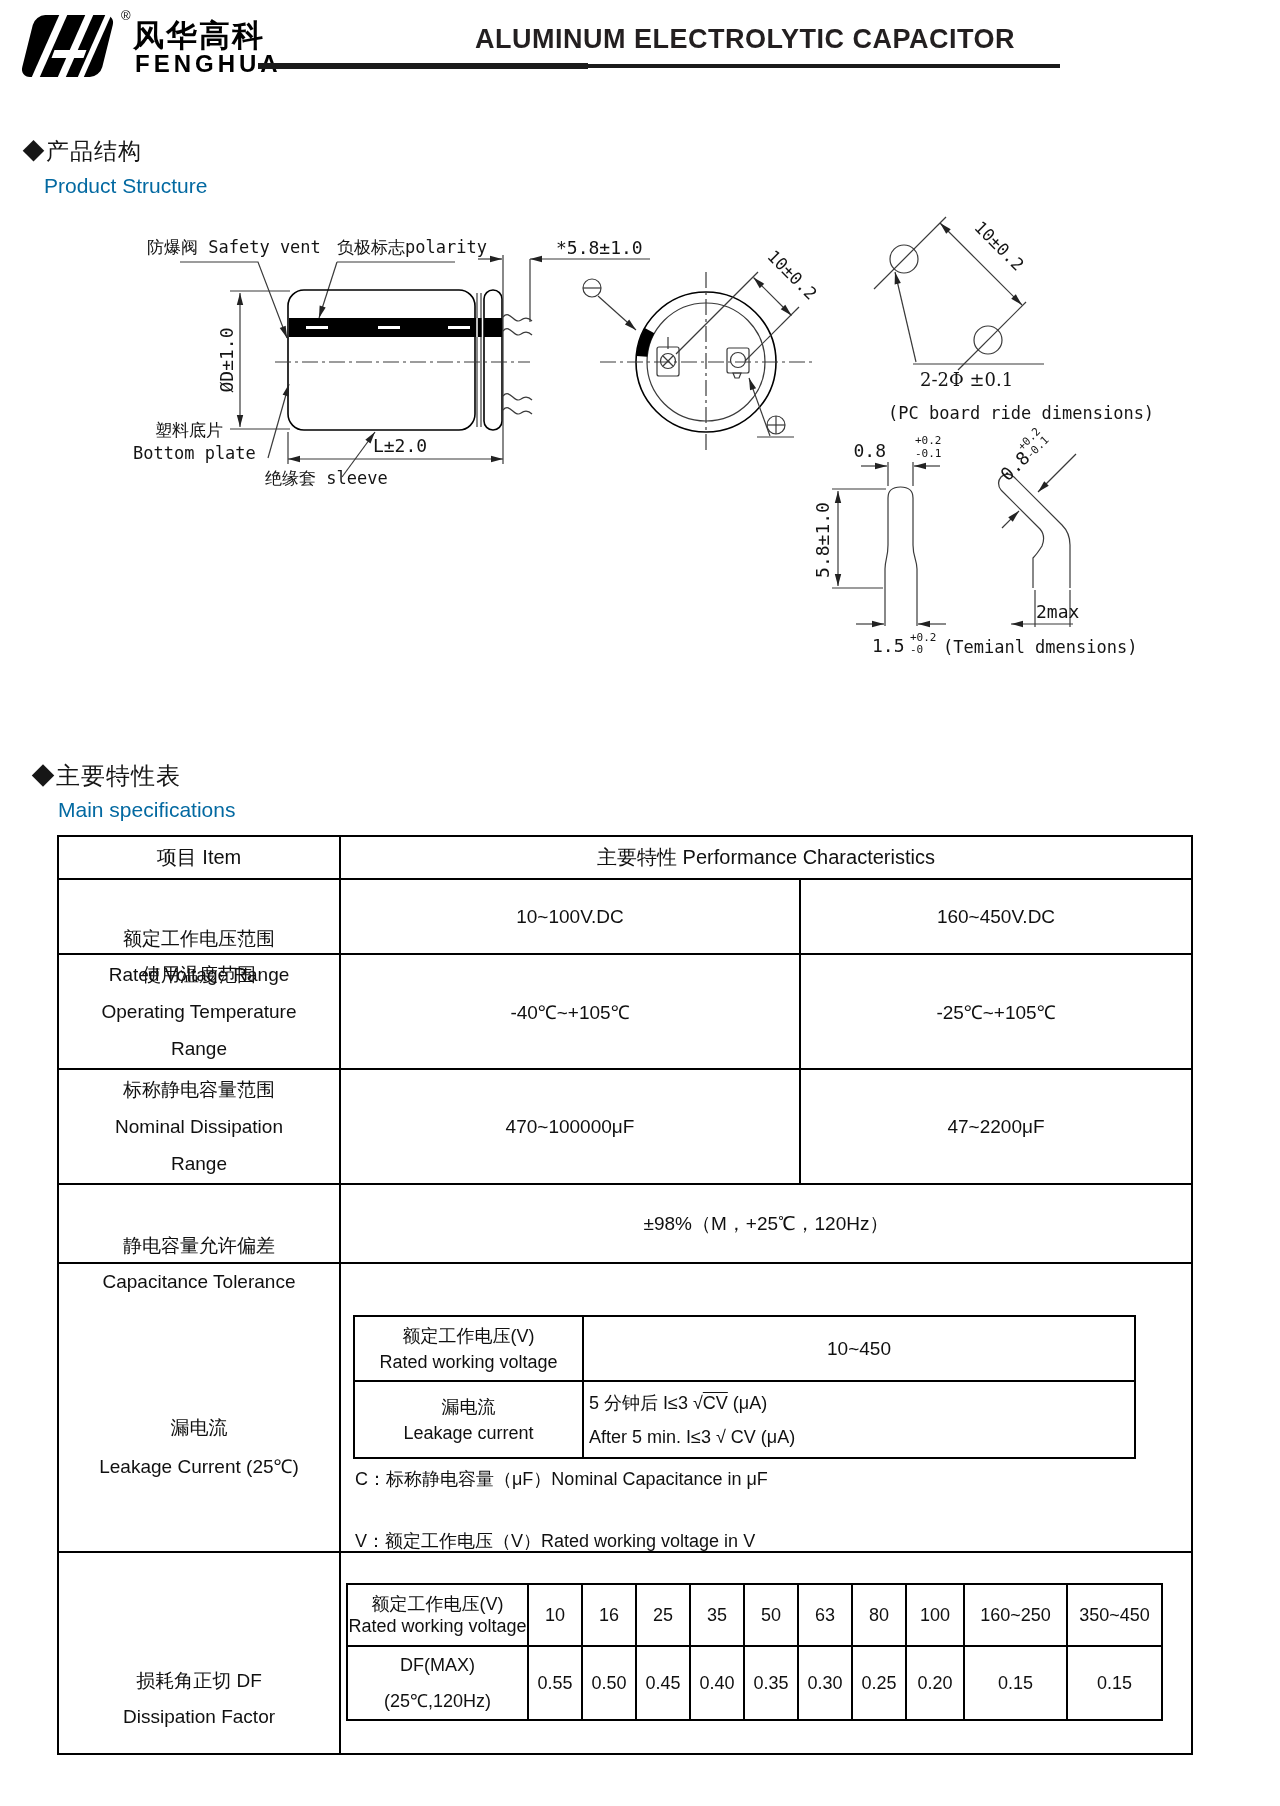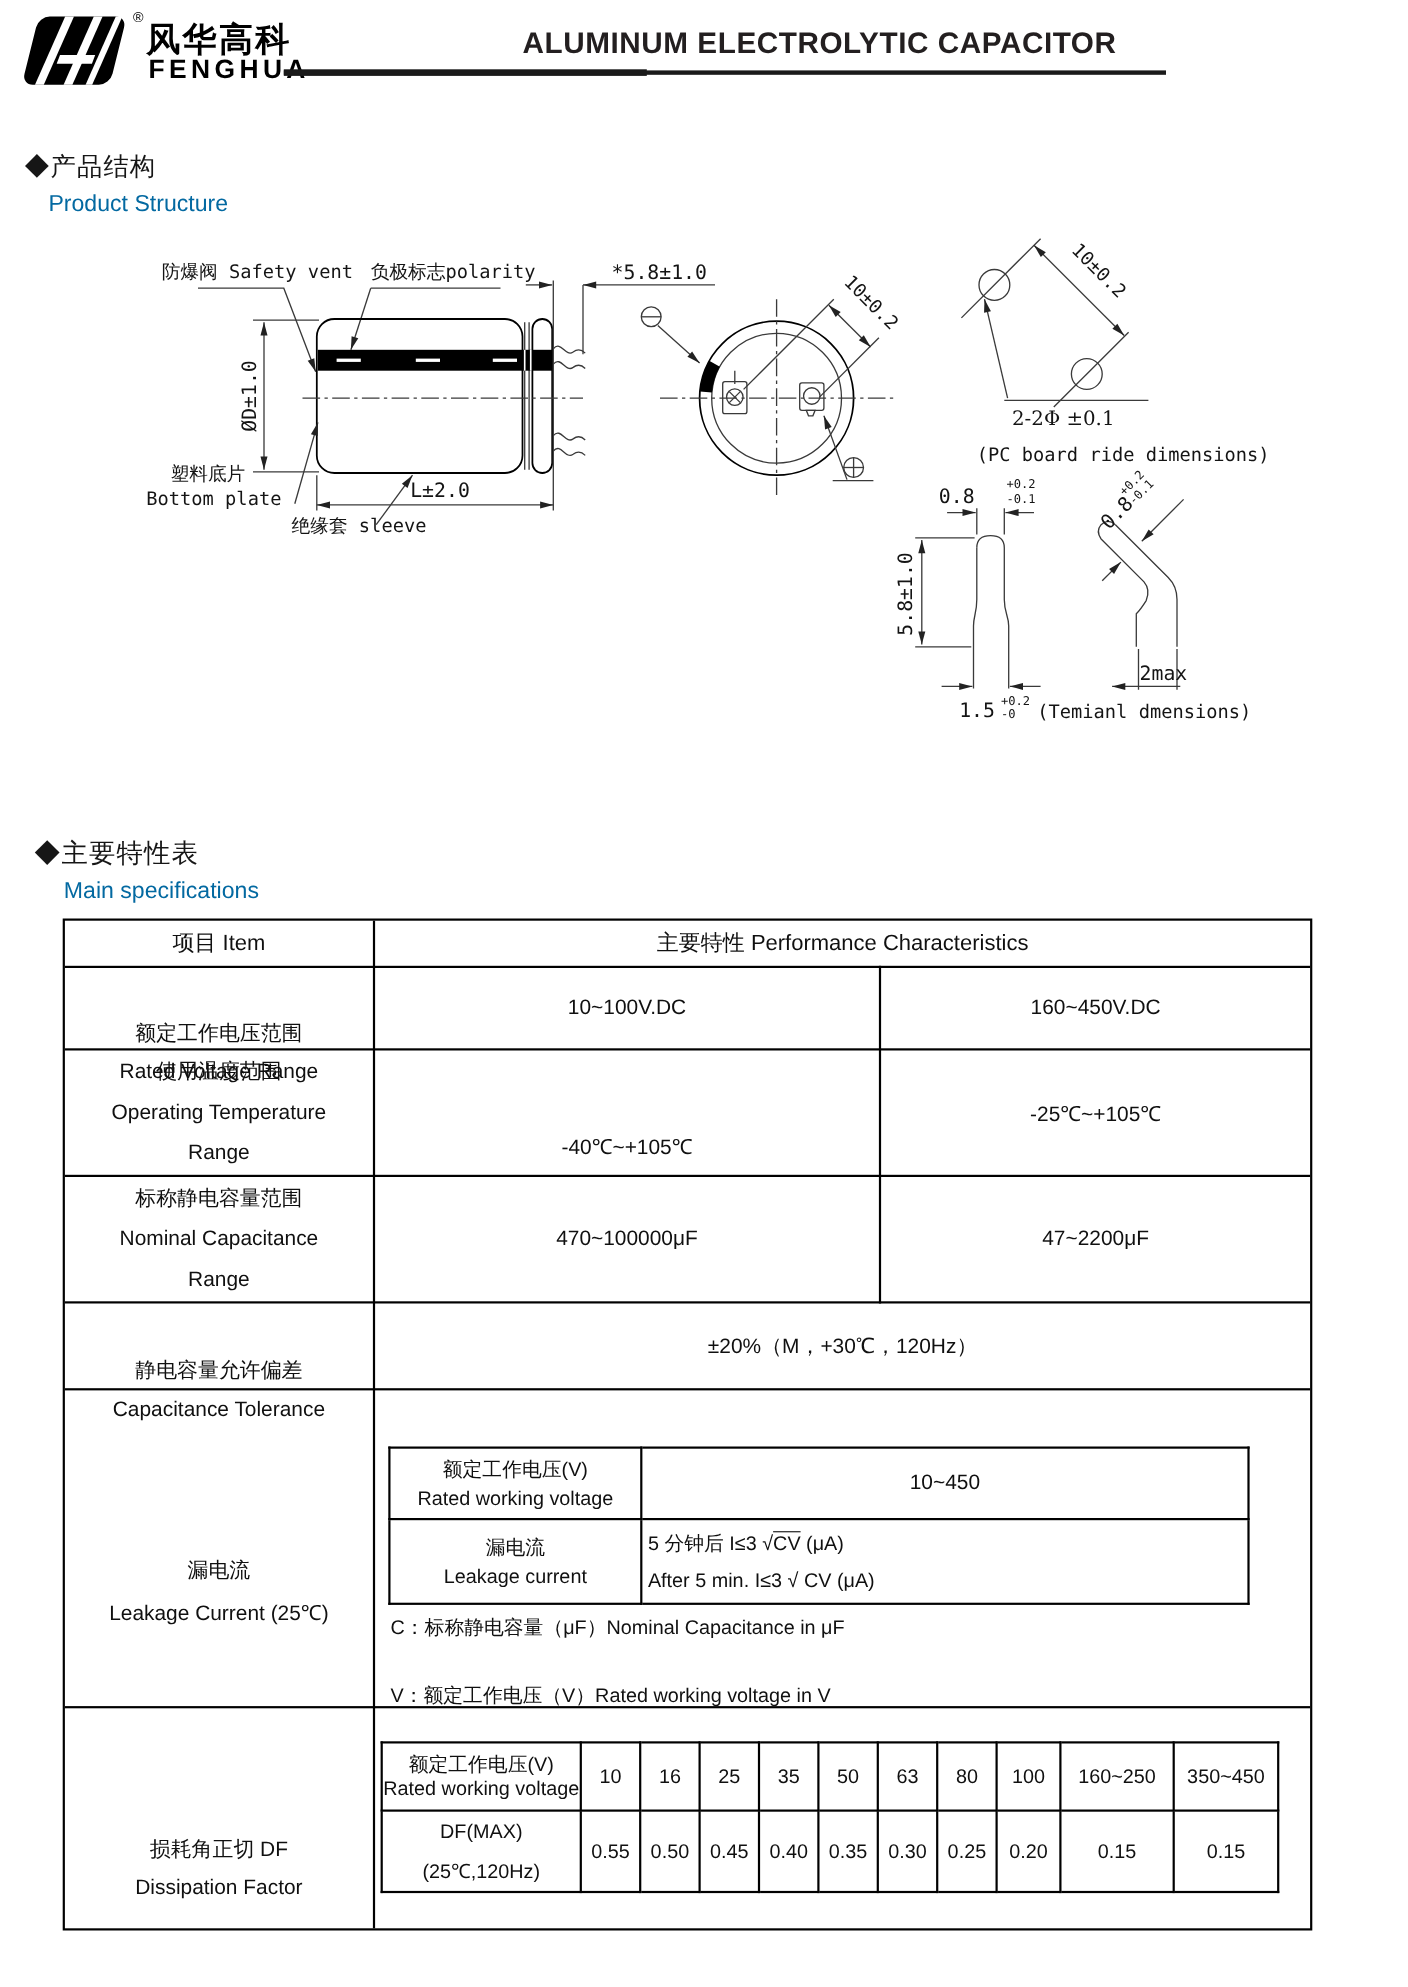--- a/index.html
+++ b/index.html
@@ -257,45 +257,45 @@
     </div>
     <div class="cell" style="left:742px; top:43px; width:390px; height:73px;">
       <div>160~450V.DC</div>
     </div>
 
     <div class="cell" style="left:0; top:118px; width:280px; height:113px;">
       <div class="l">使用温度范围</div>
       <div class="l">Operating Temperature</div>
       <div class="l">Range</div>
     </div>
-    <div class="cell" style="left:282px; top:118px; width:458px; height:113px;margin-top:30px;">
+    <div class="cell" style="left:282px; top:118px; width:458px; height:113px;">
       <div>-40℃~+105℃</div>
     </div>
     <div class="cell" style="left:742px; top:118px; width:390px; height:113px;">
       <div>-25℃~+105℃</div>
     </div>
 
     <div class="cell" style="left:0; top:233px; width:280px; height:113px;">
       <div class="l">标称静电容量范围</div>
-      <div class="l">Nominal Capacitance</div>
+      <div class="l">Nominal Dissipation</div>
       <div class="l">Range</div>
     </div>
     <div class="cell" style="left:282px; top:233px; width:458px; height:113px;">
       <div>470~100000μF</div>
     </div>
     <div class="cell" style="left:742px; top:233px; width:390px; height:113px;">
       <div>47~2200μF</div>
     </div>
 
     <div class="cell g12" style="left:0; top:348px; width:280px; height:77px;">
       <div>静电容量允许偏差</div>
       <div>Capacitance Tolerance</div>
     </div>
     <div class="cell" style="left:282px; top:348px; width:850px; height:77px;">
-      <div>±20%（M，+30℃，120Hz）</div>
+      <div>±98%（M，+25℃，120Hz）</div>
     </div>
 
     <div class="cell g12" style="left:0; top:427px; width:280px; height:287px;">
       <div>漏电流</div>
       <div>Leakage Current (25℃)</div>
     </div>
 
     <table class="ntbl" style="left:294px; top:478px; width:783px;">
       <colgroup>
           <col style="width:229px">

